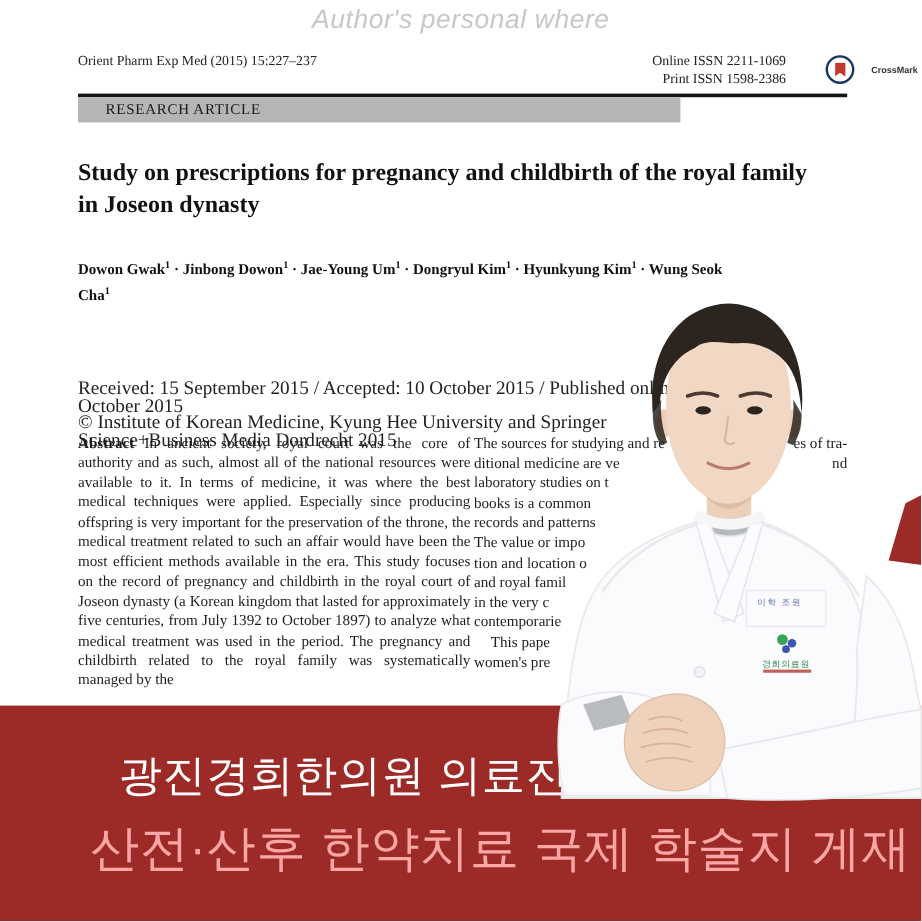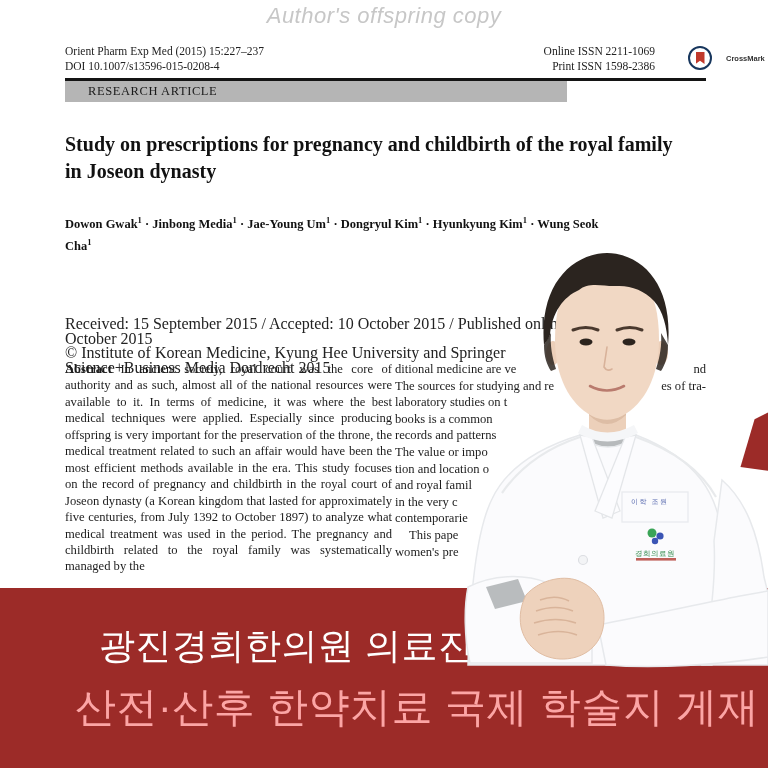--- a/index.html
+++ b/index.html
@@ -59,60 +59,59 @@
     clip-path:polygon(100% 4%,58% 15%,14% 92%,100% 98%);}
 
   
   .doctor{position:absolute;left:440px;top:245px;width:328px;height:425px;z-index:3;}
 </style>
 </head>
 <body>
 
 <div class="canvas">
 
-  <div class="watermark">Author's offspring copy</div>
+  <div class="watermark">Author's personal where</div>
 
   <div class="jhead-left">
     <div>Orient Pharm Exp Med (2015) 15:227–237</div>
-    <div>DOI 10.1007/s13596-015-0208-4</div>
   </div>
 
   <div class="jhead-right">
     <div>Online ISSN 2211-1069</div>
     <div>Print ISSN 1598-2386</div>
   </div>
 
   <div class="crossmark">
     <span class="cm-circle">
       <span class="cm-mark"></span>
     </span>
     <span class="cm-label">CrossMark</span>
   </div>
 
   <div class="top-rule"></div>
   <div class="type-box">RESEARCH ARTICLE</div>
 
   <div class="title">Study on prescriptions for pregnancy and childbirth of the royal family in Joseon dynasty</div>
 
-  <div class="authors" id="authors"><span>Dowon Gwak</span><sup>1</sup> · <span>Jinbong Media</span><sup>1</sup> · <span>Jae-Young Um</span><sup>1</sup> · <span>Dongryul Kim</span><sup>1</sup> · <span>Hyunkyung Kim</span><sup>1</sup> · <span>Wung Seok Cha</span><sup>1</sup></div>
+  <div class="authors" id="authors"><span>Dowon Gwak</span><sup>1</sup> · <span>Jinbong Dowon</span><sup>1</sup> · <span>Jae-Young Um</span><sup>1</sup> · <span>Dongryul Kim</span><sup>1</sup> · <span>Hyunkyung Kim</span><sup>1</sup> · <span>Wung Seok Cha</span><sup>1</sup></div>
 
   <div class="dates">
     <div>Received: 15 September 2015 / Accepted: 10 October 2015 / Published online: 30 October 2015</div>
     <div>© Institute of Korean Medicine, Kyung Hee University and Springer Science+Business Media Dordrecht 2015</div>
   </div>
 
   <div class="col-left">
     <span class="abs-label">Abstract</span>
     <span>In ancient society, royal court was the core of authority and as such, almost all of the national resources were available to it. In terms of medicine, it was where the best medical techniques were applied. Especially since producing offspring is very important for the preservation of the throne, the medical treatment related to such an affair would have been the most efficient methods available in the era. This study focuses on the record of pregnancy and childbirth in the royal court of Joseon dynasty (a Korean kingdom that lasted for approximately five centuries, from July 1392 to October 1897) to analyze what medical treatment was used in the period. The pregnancy and childbirth related to the royal family was systematically managed by the</span>
   </div>
 
   <div class="col-right">
     <div id="fragments">
+        <div class="frag-line"><span>The sources for studying and re</span><span class="rt">es of tra-</span></div>
         <div class="frag-line"><span>ditional medicine are ve</span><span class="rt">nd</span></div>
-        <div class="frag-line"><span>The sources for studying and re</span><span class="rt">es of tra-</span></div>
         <div class="frag-line"><span>laboratory studies on t</span></div>
         <div class="frag-line"><span>books is a common</span></div>
         <div class="frag-line"><span>records and patterns</span></div>
         <div class="frag-line"><span>The value or impo</span></div>
         <div class="frag-line"><span>tion and location o</span></div>
         <div class="frag-line"><span>and royal famil</span></div>
         <div class="frag-line"><span>in the very c</span></div>
         <div class="frag-line"><span>contemporarie</span></div>
         <div class="frag-line indent"><span>This pape</span></div>
         <div class="frag-line"><span>women's pre</span></div>

